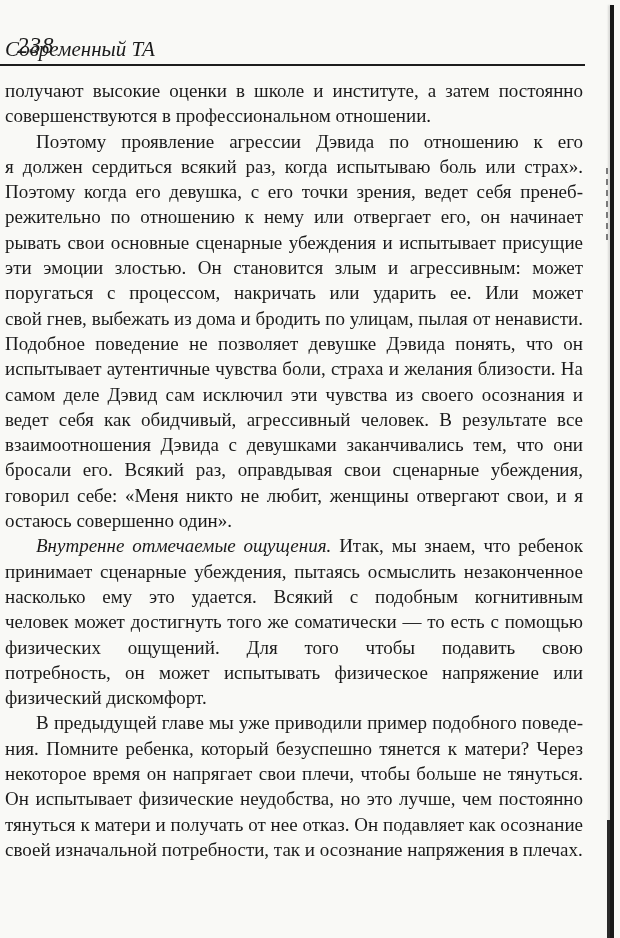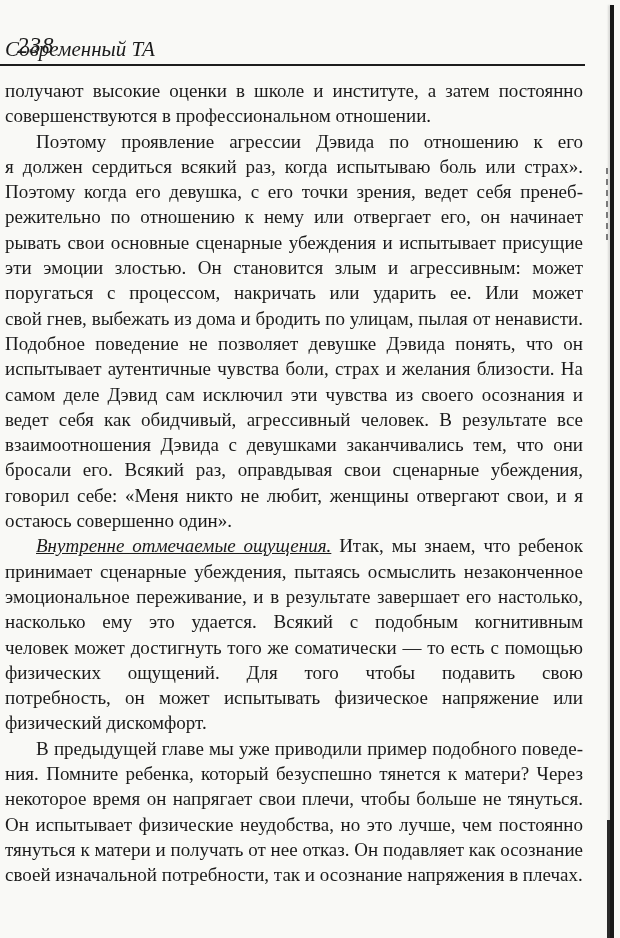--- a/index.html
+++ b/index.html
@@ -37,21 +37,21 @@
     line-height: 25.3px;
     font-size: 19px;
     text-align: justify;
     text-align-last: justify;
     -moz-text-align-last: justify;
     overflow: hidden;
     white-space: normal;
   }
   .line.last-line { text-align-last: left; -moz-text-align-last: left; }
   .line.first-line.indented { text-indent: 31px; }
-  .ital { font-style: italic; text-decoration: underline; }
+  .ital { font-style: italic; }
   
   .binding {
     position: absolute; top: 5px; bottom: 0; left: 610px; width: 4px;
     background: #181818;
     box-shadow: -2px 0 2px rgba(0,0,0,0.12);
   }
   .binding-mark {
     position: absolute; top: 168px; left: 606px; width: 2px; height: 75px;
     background: repeating-linear-gradient(to bottom, #7a7a7a 0 6px, transparent 6px 11px);
   }
@@ -79,32 +79,31 @@
       <div class="para">
         <div class="line first-line indented"><span>Поэтому проявление агрессии Дэвида по отношению к его девушке</span></div>
         <div class="line indented"><span>я должен сердиться всякий раз, когда испытываю боль или страх».</span></div>
         <div class="line indented"><span>Поэтому когда его девушка, с его точки зрения, ведет себя пренеб-</span></div>
         <div class="line indented"><span>режительно по отношению к нему или отвергает его, он начинает проиг-</span></div>
         <div class="line indented"><span>рывать свои основные сценарные убеждения и испытывает присущие</span></div>
         <div class="line indented"><span>эти эмоции злостью. Он становится злым и агрессивным: может</span></div>
         <div class="line indented"><span>поругаться с процессом, накричать или ударить ее. Или может упрятать</span></div>
         <div class="line indented"><span>свой гнев, выбежать из дома и бродить по улицам, пылая от ненависти.</span></div>
         <div class="line indented"><span>Подобное поведение не позволяет девушке Дэвида понять, что он</span></div>
-        <div class="line indented"><span>испытывает аутентичные чувства боли, страх и желания близости. На</span></div>
+        <div class="line indented"><span>испытывает аутентичные чувства боли, страха и желания близости. На</span></div>
         <div class="line indented"><span>самом деле Дэвид сам исключил эти чувства из своего осознания и</span></div>
         <div class="line indented"><span>ведет себя как обидчивый, агрессивный человек. В результате все</span></div>
         <div class="line indented"><span>взаимоотношения Дэвида с девушками заканчивались тем, что они</span></div>
         <div class="line indented"><span>бросали его. Всякий раз, оправдывая свои сценарные убеждения, Дэвид</span></div>
         <div class="line indented"><span>говорил себе: «Меня никто не любит, женщины отвергают свои, и я</span></div>
         <div class="line last-line indented"><span>остаюсь совершенно один».</span></div>
       </div>
       <div class="para">
         <div class="line first-line indented"><span class="ital">Внутренне отмечаемые ощущения.</span><span> Итак, мы знаем, что ребенок</span></div>
         <div class="line indented"><span>принимает сценарные убеждения, пытаясь осмыслить незаконченное</span></div>
-        <div class="line indented"><span>эмоциональное переживание, и в результате завершает его настолько,</span></div>
         <div class="line indented"><span>насколько ему это удается. Всякий с подобным когнитивным процессом,</span></div>
         <div class="line indented"><span>человек может достигнуть того же соматически — то есть с помощью</span></div>
         <div class="line indented"><span>физических ощущений. Для того чтобы подавить свою нереализованную</span></div>
         <div class="line indented"><span>потребность, он может испытывать физическое напряжение или другой</span></div>
         <div class="line last-line indented"><span>физический дискомфорт.</span></div>
       </div>
       <div class="para">
         <div class="line first-line indented"><span>В предыдущей главе мы уже приводили пример подобного поведе-</span></div>
         <div class="line indented"><span>ния. Помните ребенка, который безуспешно тянется к матери? Через</span></div>
         <div class="line indented"><span>некоторое время он напрягает свои плечи, чтобы больше не тянуться.</span></div>

